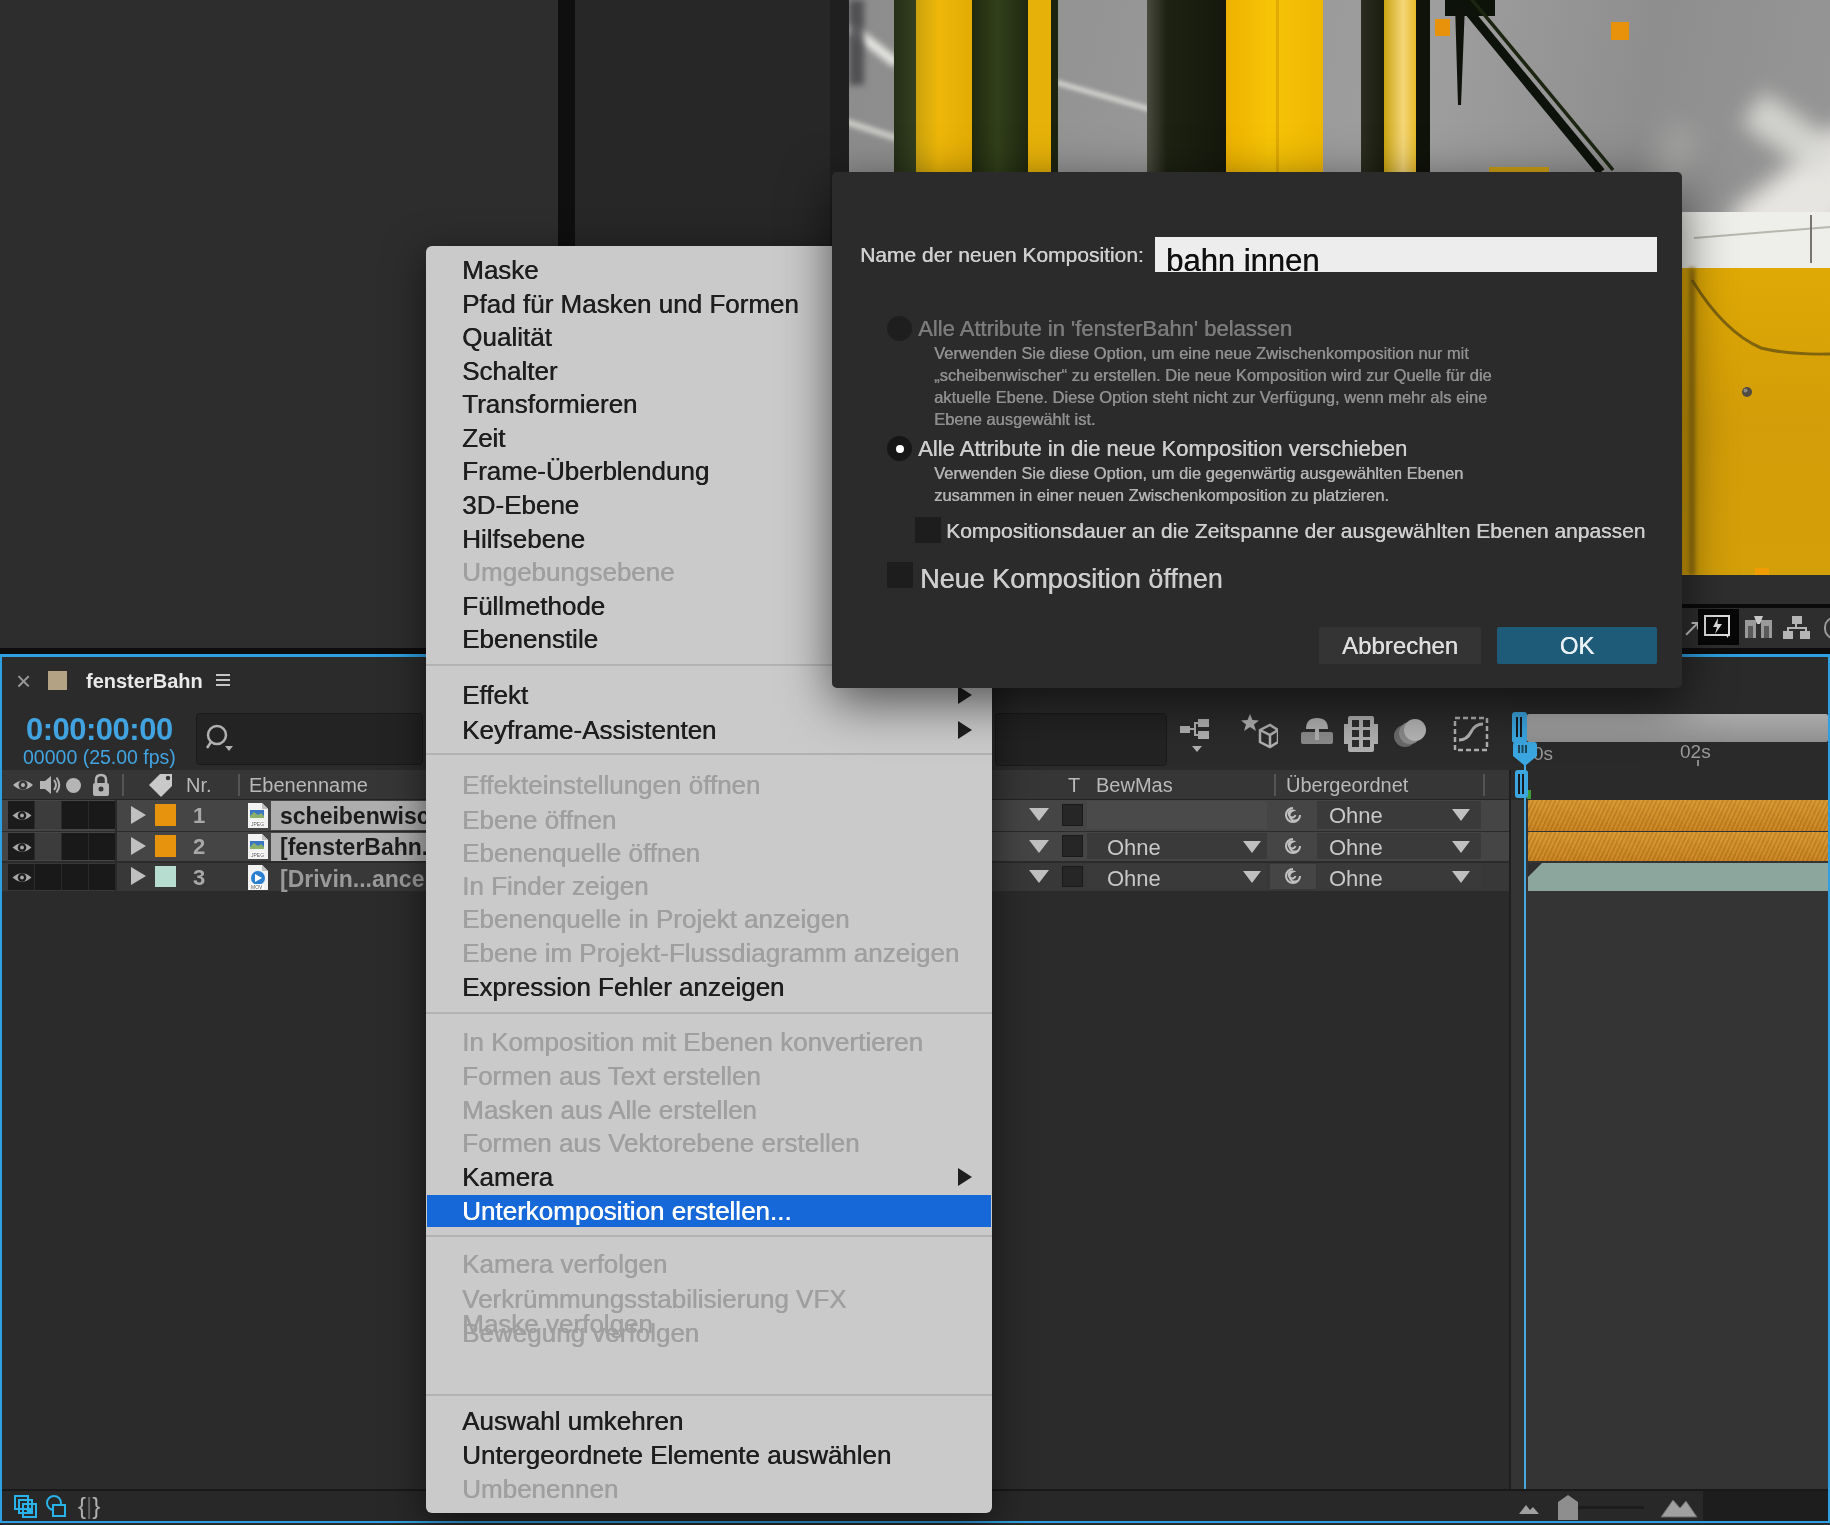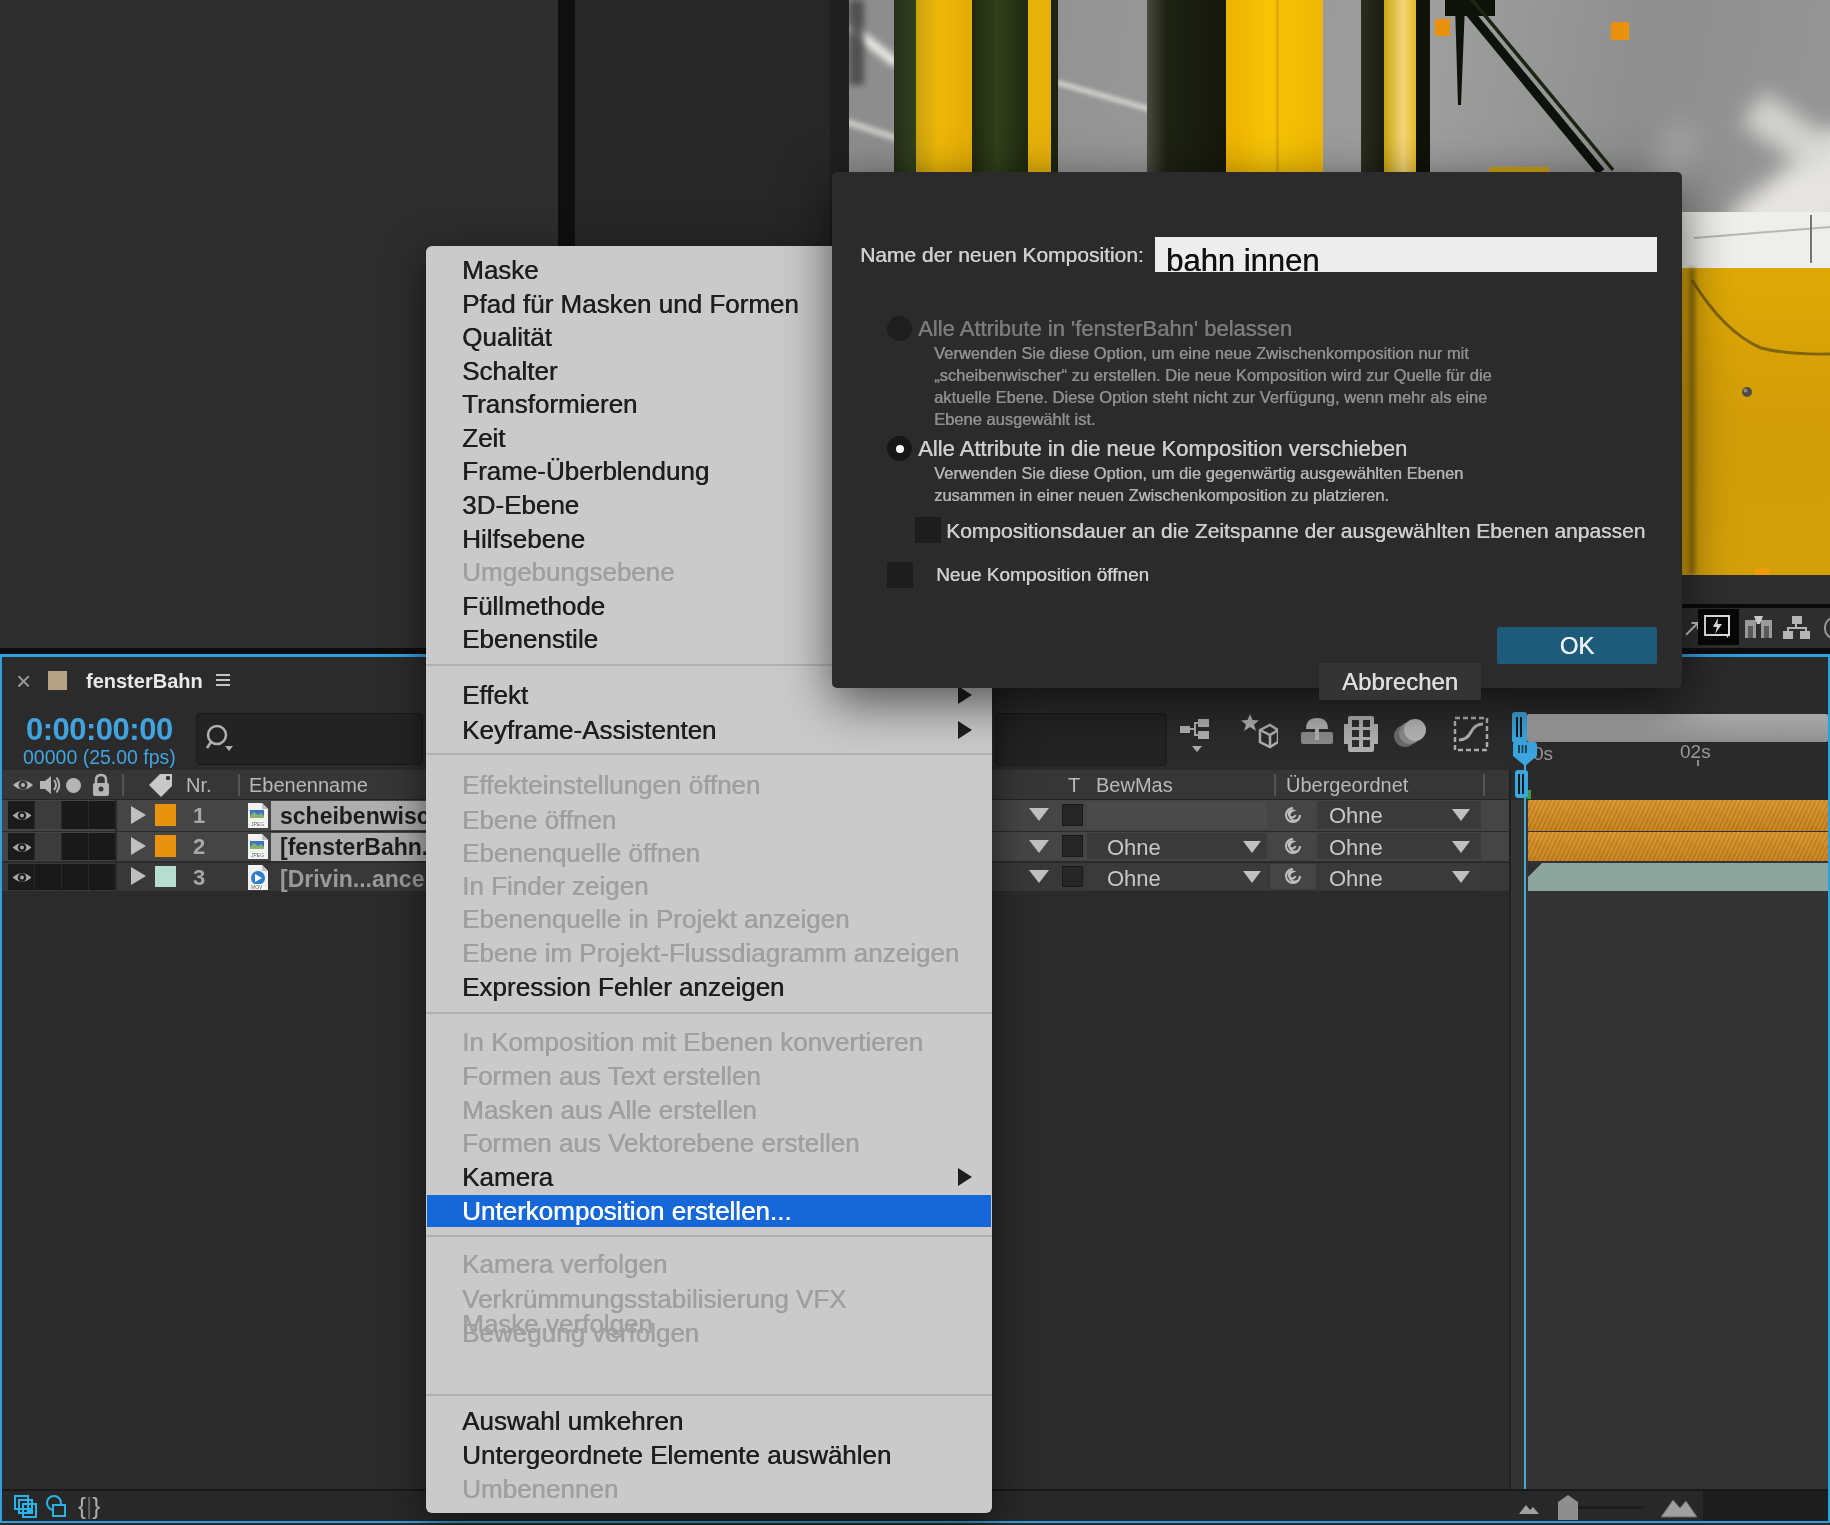--- a/index.html
+++ b/index.html
@@ -398,17 +398,17 @@
     <div class="dt" style="left:55px;top:144px;width:25px;height:25px;border-radius:50%;background:#1e1e1e;"></div>
     <div class="dt" style="left:86px;top:144px;font-size:22px;color:#7b7b7b;">Alle Attribute in 'fensterBahn' belassen</div>
     <div class="dt" style="left:102px;top:170px;font-size:16.5px;line-height:22px;color:#8f8f8f;">Verwenden Sie diese Option, um eine neue Zwischenkomposition nur mit<br>„scheibenwischer“ zu erstellen. Die neue Komposition wird zur Quelle für die<br>aktuelle Ebene. Diese Option steht nicht zur Verfügung, wenn mehr als eine<br>Ebene ausgewählt ist.</div>
     <div class="dt" style="left:55px;top:264px;width:25px;height:25px;border-radius:50%;background:#161616;"></div>
     <div class="dt" style="left:64px;top:273px;width:8px;height:8px;border-radius:50%;background:#fff;"></div>
     <div class="dt" style="left:102px;top:290px;font-size:16.5px;line-height:22px;color:#b2b2b2;">Verwenden Sie diese Option, um die gegenwärtig ausgewählten Ebenen<br>zusammen in einer neuen Zwischenkomposition zu platzieren.</div>
     <div class="dt" style="left:86px;top:264px;font-size:22px;color:#cdcdcd;">Alle Attribute in die neue Komposition verschieben</div>
     <div class="dt" style="left:83px;top:345px;width:26px;height:26px;background:#1d1d1d;"></div>
     <div class="dt" style="left:114px;top:347px;font-size:21px;color:#cdcdcd;">Kompositionsdauer an die Zeitspanne der ausgewählten Ebenen anpassen</div>
     <div class="dt" style="left:55px;top:390px;width:26px;height:26px;background:#1d1d1d;"></div>
-    <div class="dt" style="left:104px;top:392px;font-size:19px;color:#cdcdcd;">Neue Komposition öffnen</div>
-    <div class="dt" style="left:487px;top:455px;width:162px;height:37px;background:#343434;border-radius:2px;text-align:center;line-height:37px;font-size:24px;color:#dedede;margin-top:36px;">Abbrechen</div>
+    <div class="dt" style="left:88px;top:392px;font-size:27px;color:#cdcdcd;">Neue Komposition öffnen</div>
+    <div class="dt" style="left:487px;top:455px;width:162px;height:37px;background:#343434;border-radius:2px;text-align:center;line-height:37px;font-size:24px;color:#dedede;">Abbrechen</div>
     <div class="dt" style="left:665px;top:455px;width:160px;height:37px;background:#1d5b78;border-radius:2px;text-align:center;line-height:37px;font-size:24px;color:#e9f1f5;">OK</div>
   </div>
 </div>
 
 </body></html>

